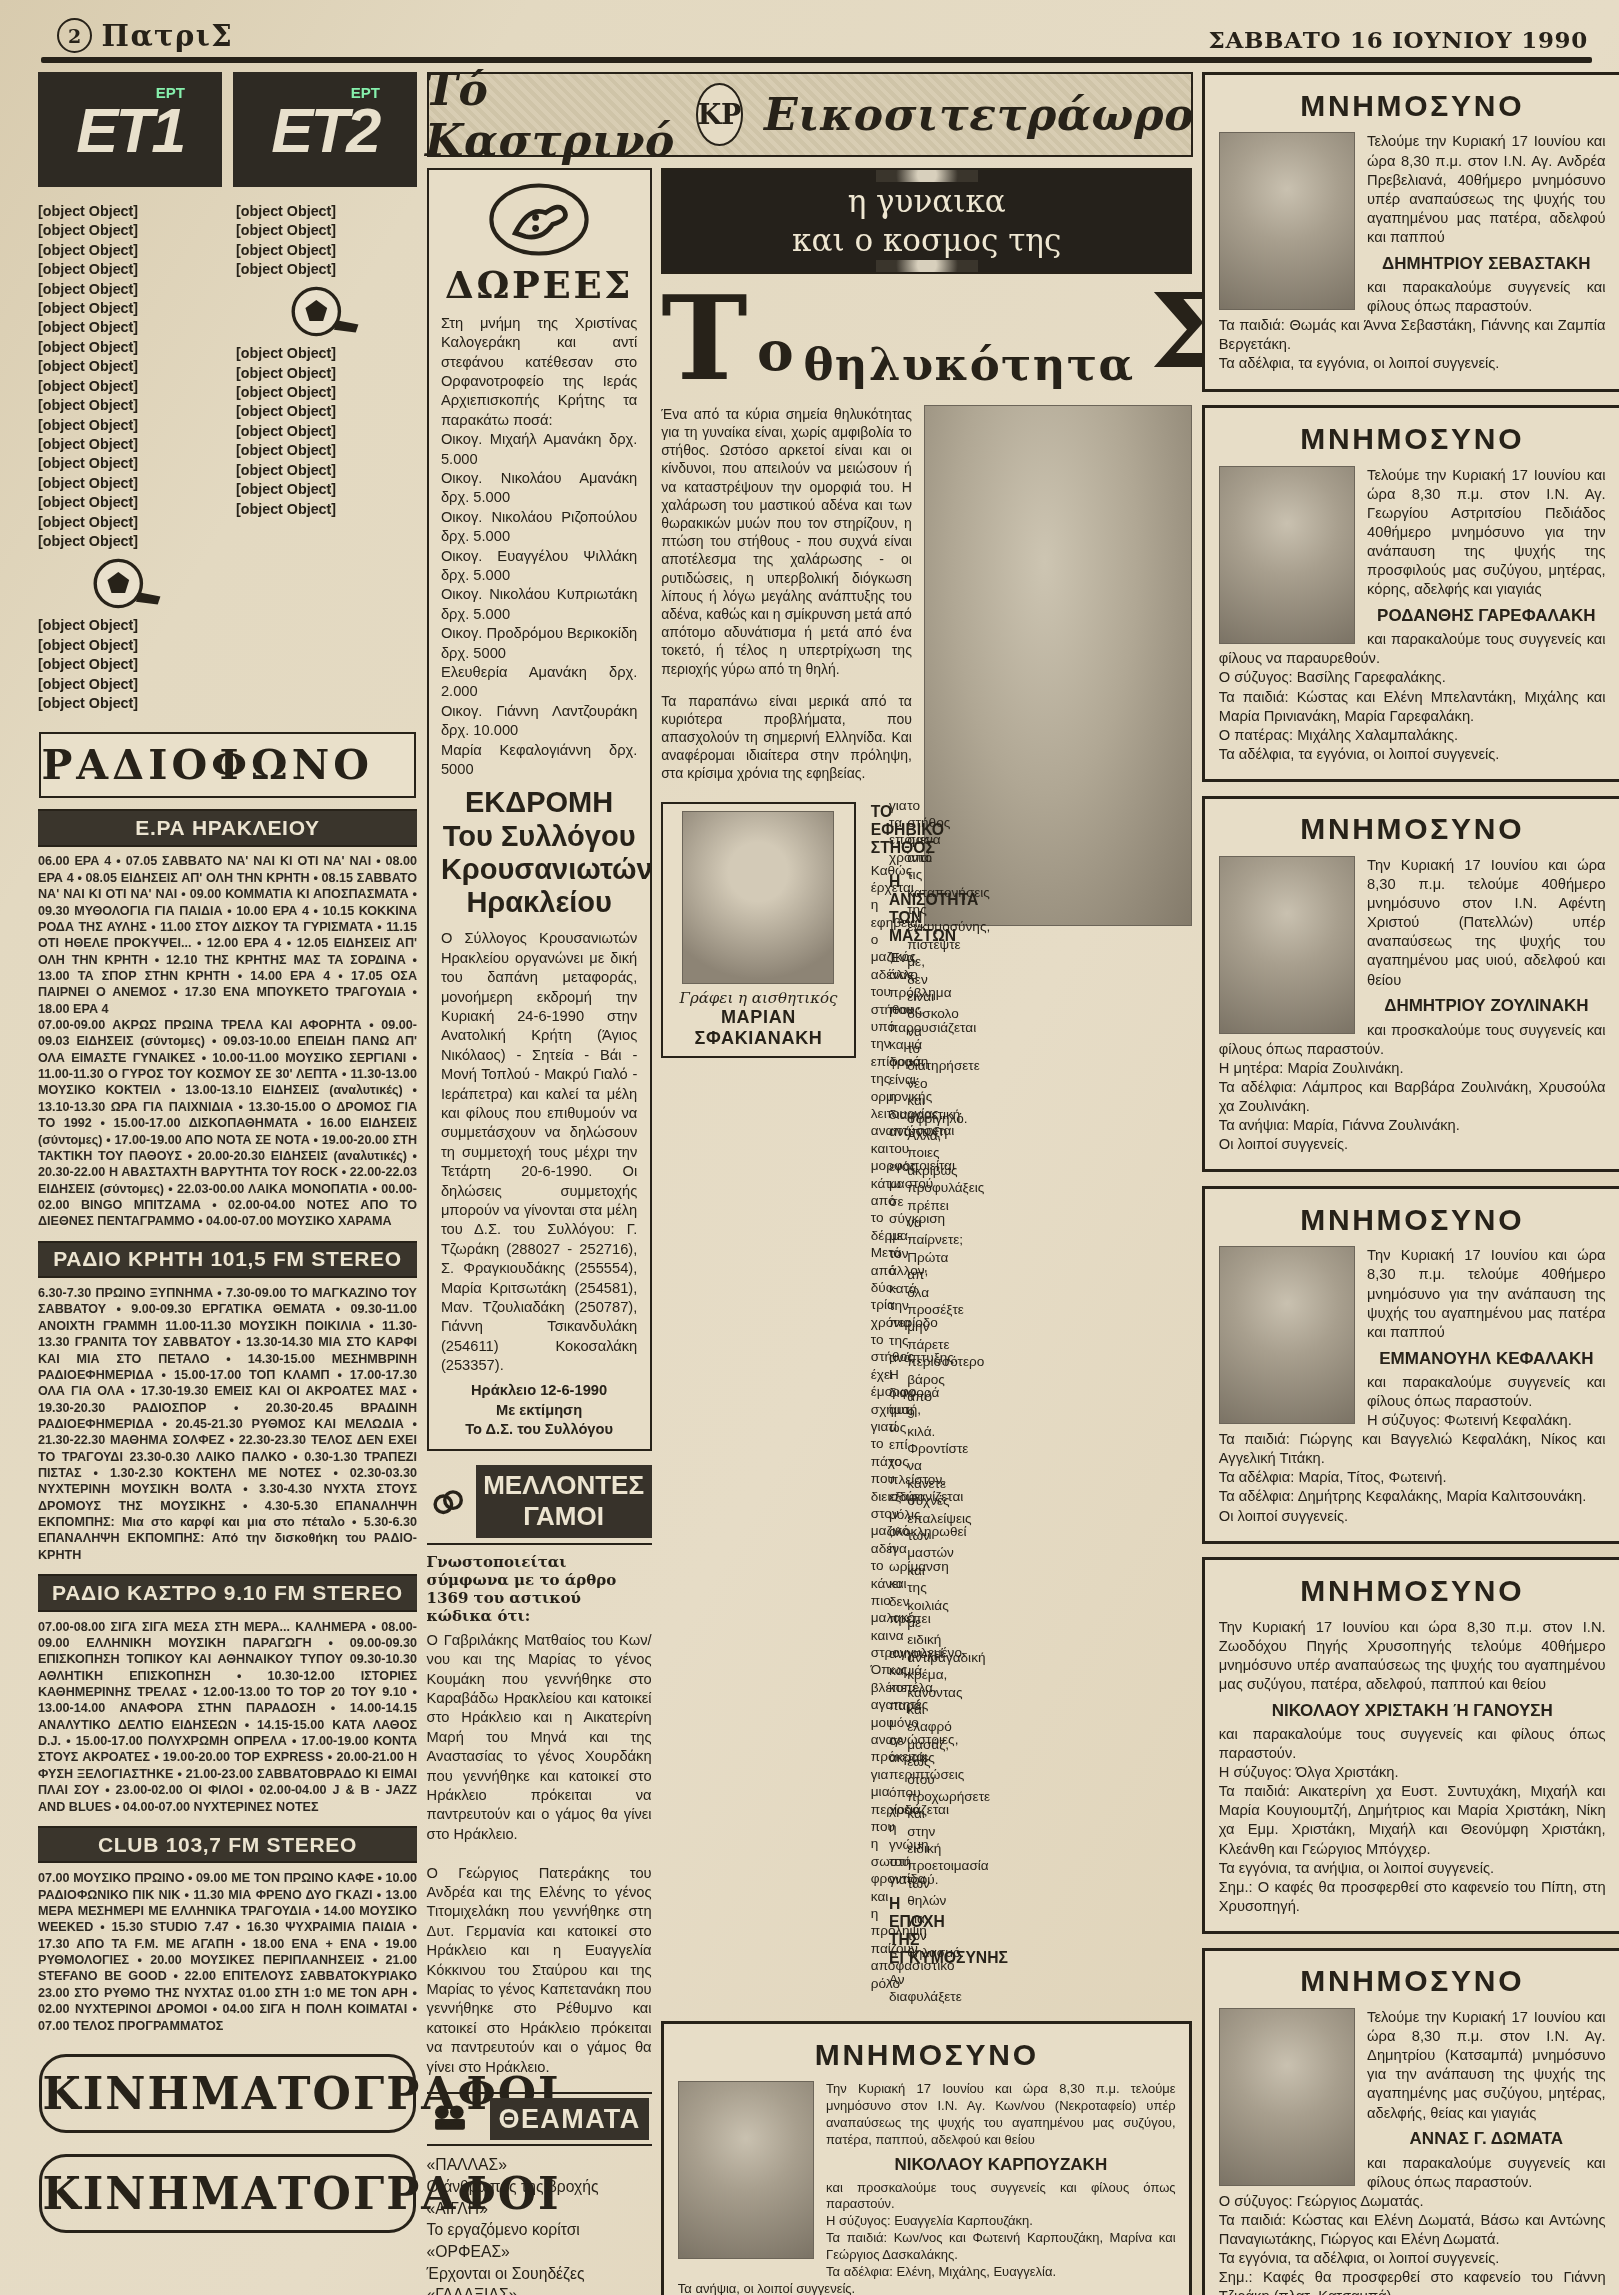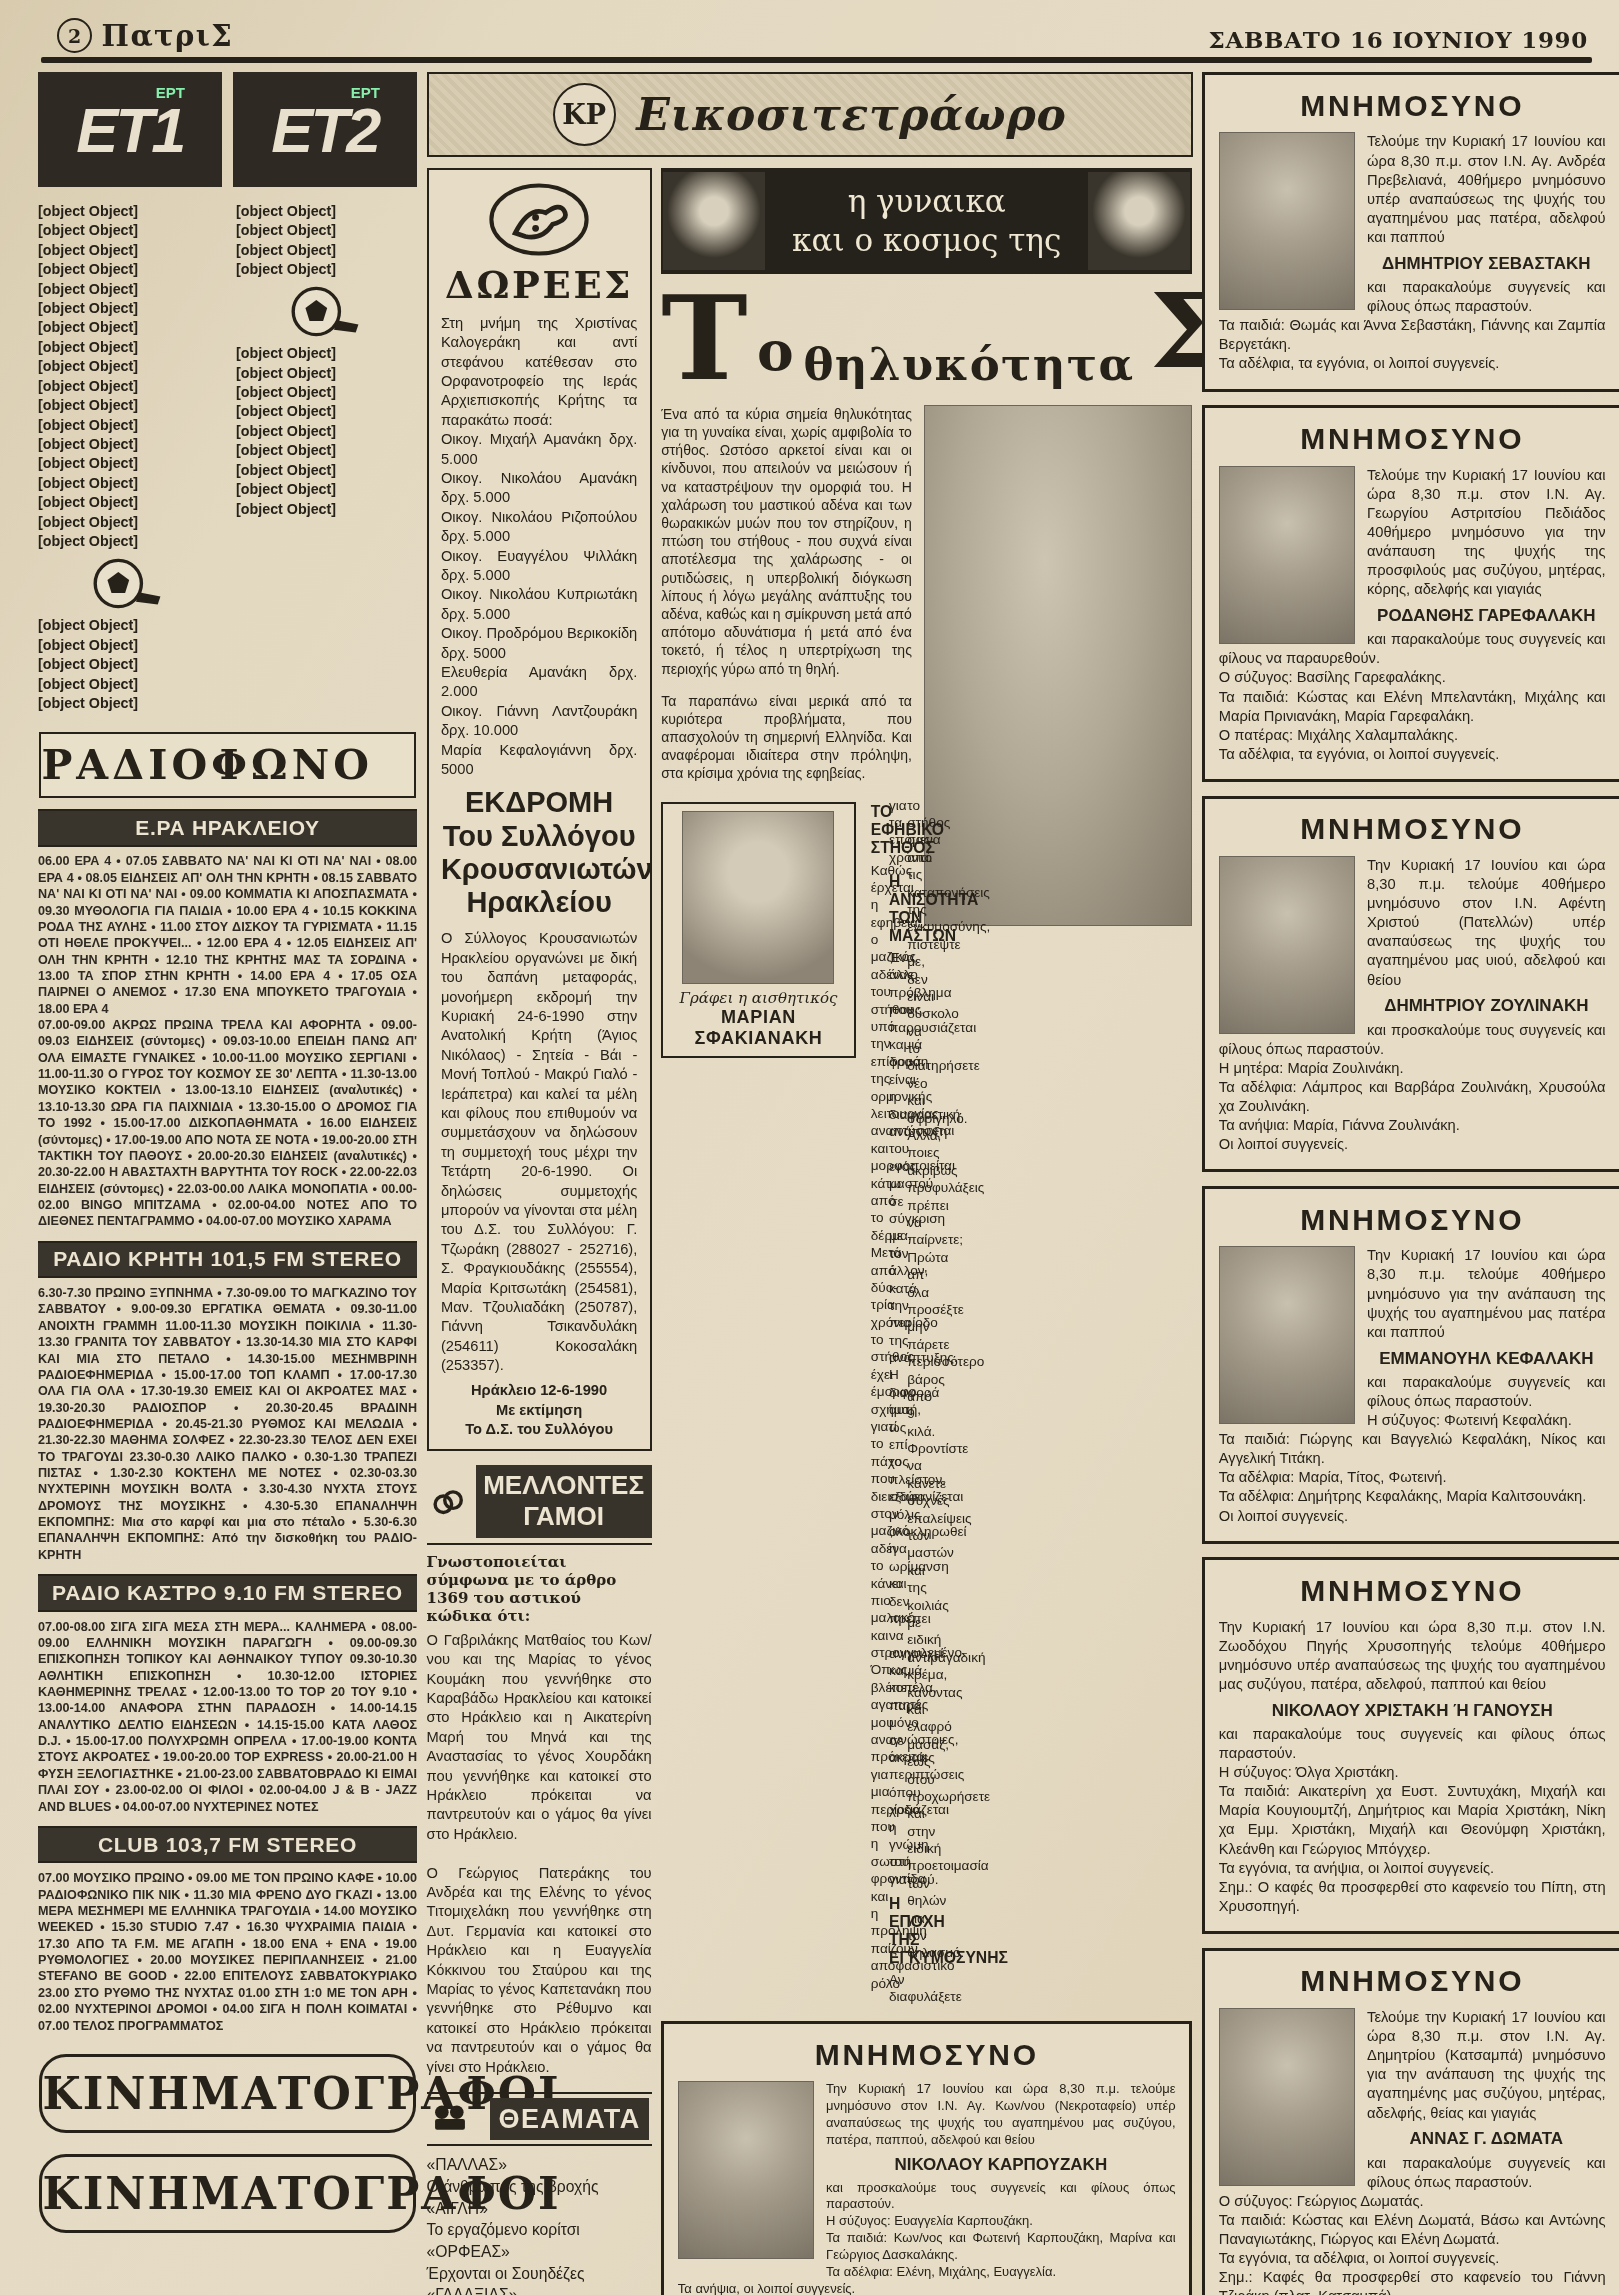--- a/index.html
+++ b/index.html
@@ -54,21 +54,21 @@
     padding:4.1px 2.7px;margin:15px 0 8.2px;}
   .chip .bar{flex:1;background:#37322a;color:#ece4d0;text-align:center;font:bold 27px "Liberation Sans",sans-serif;
     letter-spacing:1.4px;padding:5.5px 2.7px;}
   .icon{width:42px;height:42px;flex:0 0 auto;display:flex;align-items:center;justify-content:center;}
   .gamoi-h{display:flex;align-items:center;gap:7px;border-bottom:2.7px solid #272219;margin:4.1px 0 8.2px;padding-bottom:5.5px;}
   .gamoi-h .bar{flex:1;background:#37322a;color:#ece4d0;text-align:center;font:bold 26px "Liberation Sans",sans-serif;padding:5.5px 0;}
   .gnote{font:bold 15px "DejaVu Serif",serif;margin:5.5px 0;}
   .plain23{font:15.7px/1.38 "Liberation Sans",sans-serif;white-space:pre-line;}
   
   .wbanner{background:#25211b;height:102px;display:flex;align-items:center;justify-content:space-between;
-    border:2px solid #272219;margin-bottom:12.3px;}
+    border:2px solid #272219;margin-bottom:12.3px;flex-direction:column;}
   .face{width:102px;height:98px;background:radial-gradient(circle at 50% 40%, #d8d0bd 0 18%, #3a352c 60%);}
   .wtxt{color:#efe7d2;font:31px/1.25 "DejaVu Serif",serif;text-align:center;}
   .headline{display:flex;align-items:flex-start;gap:9.6px;margin:4.1px 0 12.3px;}
   .hl-T{font:bold 116px/0.9 "DejaVu Serif",serif;}
   .hl-o{font:bold 55px/1 "DejaVu Serif",serif;margin-top:37px;}
   .hl-mid{font:bold 45px/1.12 "DejaVu Serif",serif;letter-spacing:1.4px;margin-top:2.7px;}
   .hl-S{font:bold 102px/0.9 "DejaVu Serif",serif;margin-left:5.5px;}
   .article{font:14px/1.3 "Liberation Sans",sans-serif;text-align:justify;}
   .torso{float:right;width:266px;height:519px;margin:0 0 9.6px 12.3px;border:1.4px solid #6c6559;background:
      radial-gradient(ellipse at 45% 30%, #cdc5b2 0%, #b0a794 45%, #837a6a 100%);}
@@ -201,20 +201,21 @@
         </div>
 
       <div class="cinbanner cinbanner">ΚΙΝΗΜΑΤΟΓΡΑΦΟΙ</div>
 
       <div class="cinbanner">ΚΙΝΗΜΑΤΟΓΡΑΦΟΙ</div>
 
     </div>
 
     <div class="c">
       <div class="kastrino">
+        <span class="scr">Τό Καστρινό</span>
         <span class="emblem">ΚΡ</span>
         <span class="scr">Εικοσιτετράωρο</span>
       </div>
 
       <div style="display:grid;grid-template-columns:225px 531px;gap:9.6px;">
 
         <div class="c">
           <div class="box2">
             <svg class="dlogo" width="102" height="75" viewBox="0 0 150 110">
               <ellipse cx="75" cy="55" rx="70" ry="50" fill="#e5dbc4" stroke="#272219" stroke-width="6"></ellipse>

